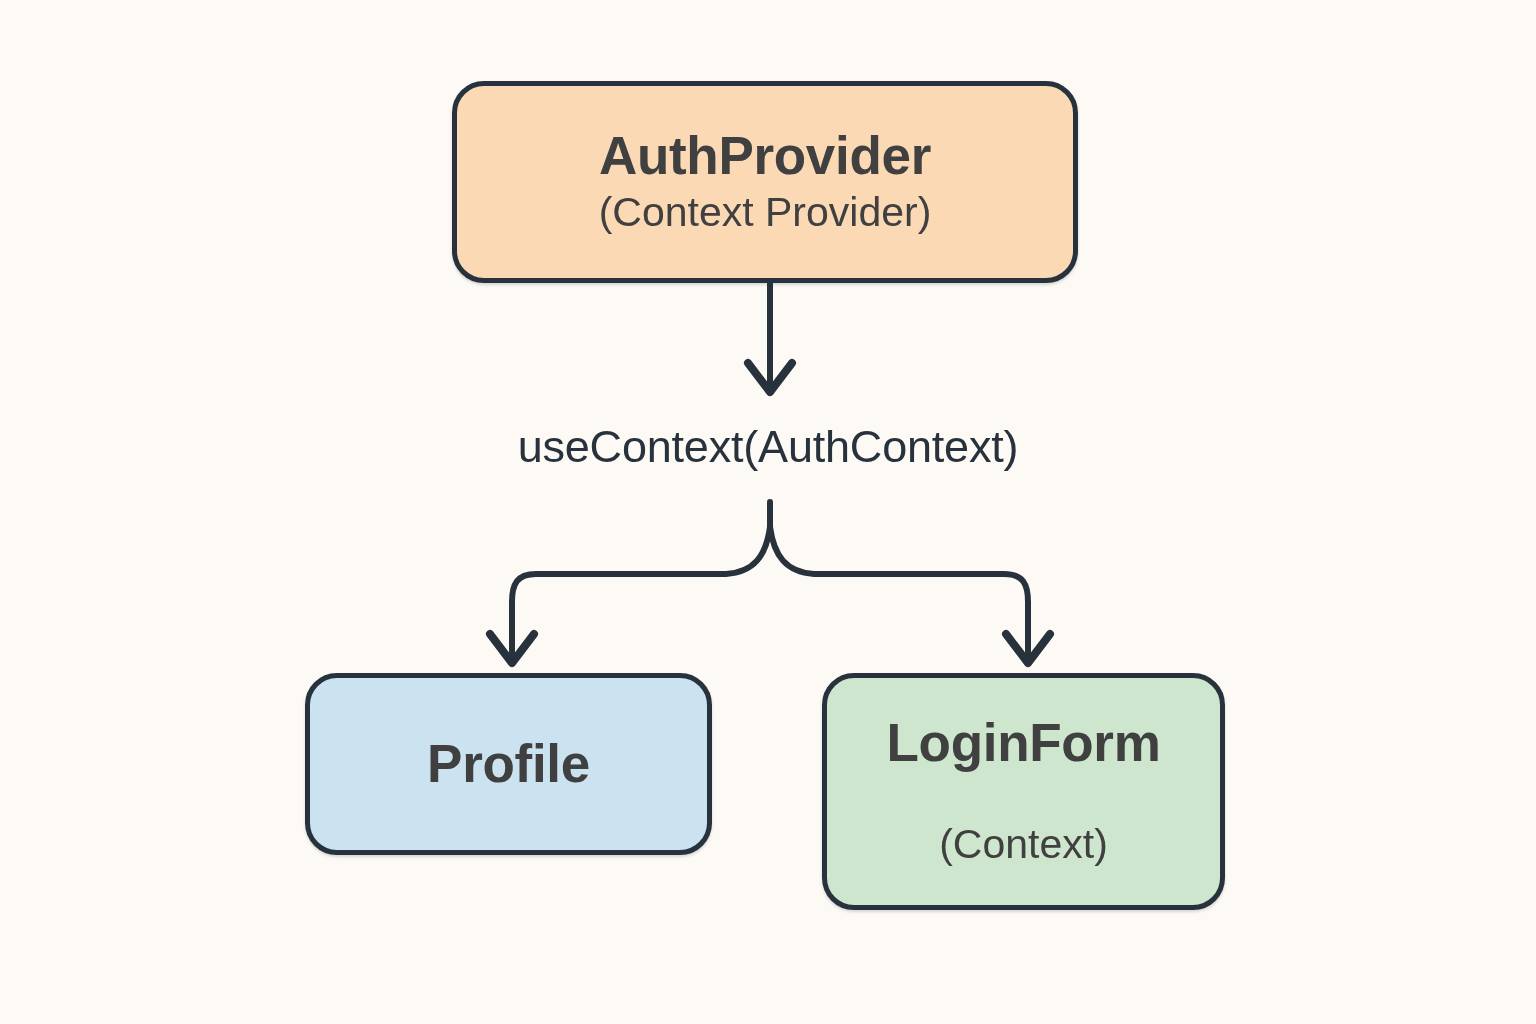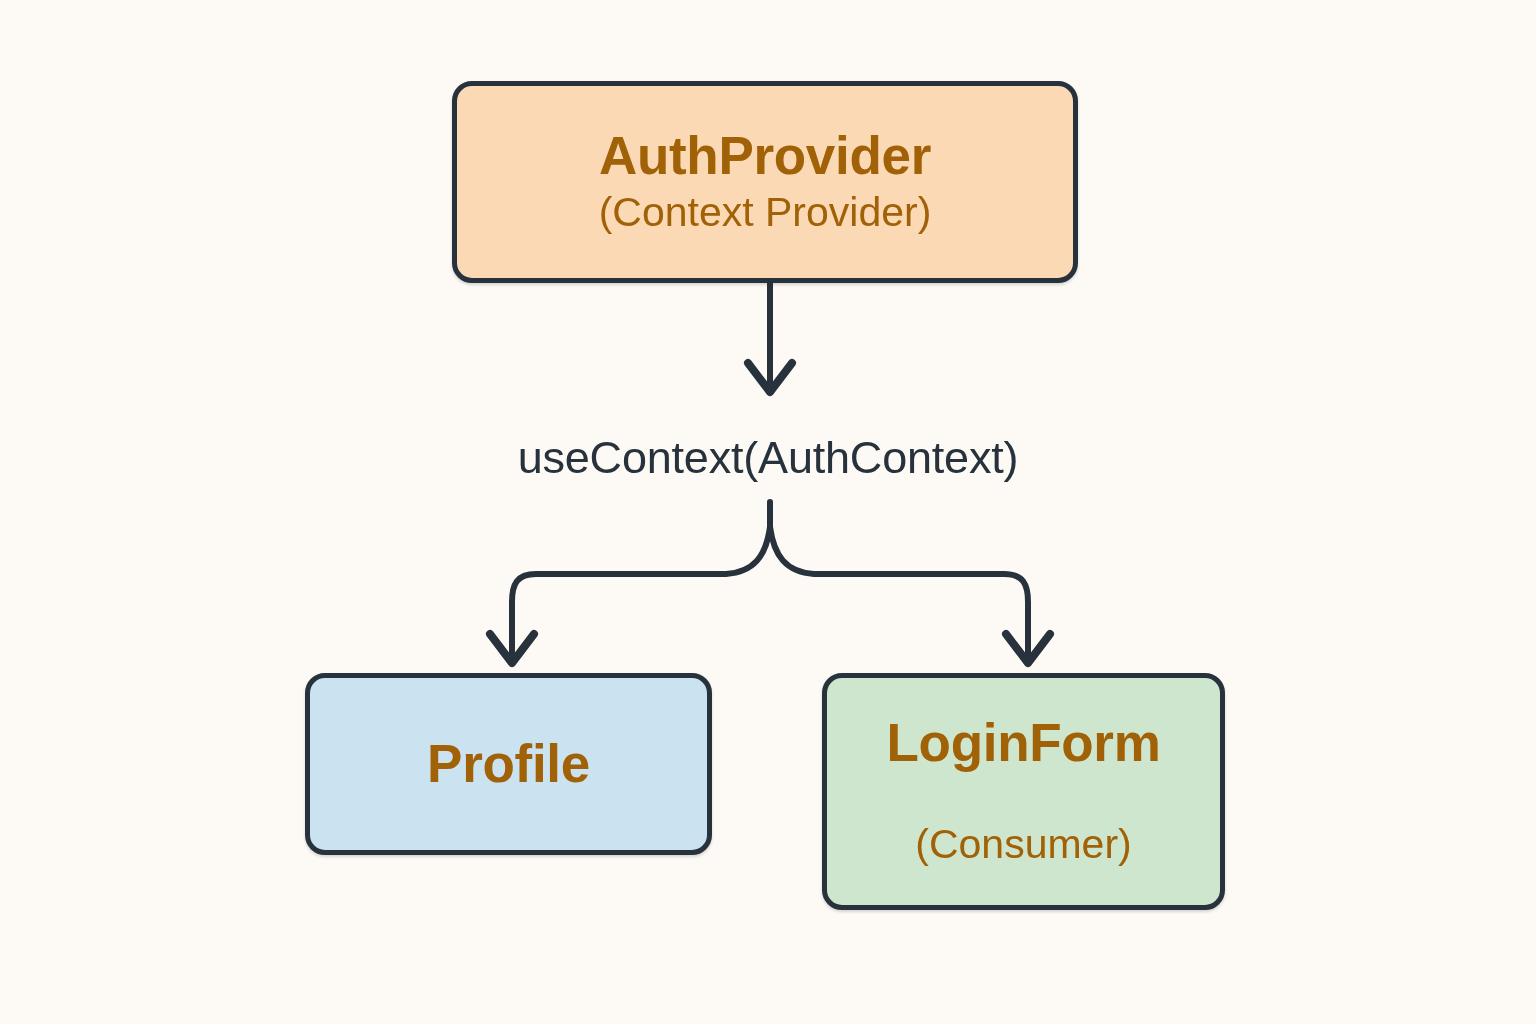--- a/index.html
+++ b/index.html
@@ -32,27 +32,27 @@
     z-index: 1;
     pointer-events: none;
   }
 
   
   .node {
     position: absolute;
     z-index: 2;
     box-sizing: border-box;
     border: 5px solid #27323c;
-    border-radius: 20px;
+    border-radius: 32px;
     display: flex;
     flex-direction: column;
     align-items: center;
     justify-content: center;
     text-align: center;
-    color: #a16207;
+    color: #404040;
     box-shadow: 0 2px 3px rgba(39,50,60,0.18);
   }
 
   .node-title {
     font-size: 53px;
     font-weight: 700;
     line-height: 1.04;
     letter-spacing: -0.3px;
     white-space: nowrap;
   }
@@ -97,21 +97,20 @@
     z-index: 2;
     left: 0;
     top: 421px;
     width: 1536px;
     text-align: center;
     font-size: 45px;
     font-weight: 400;
     color: #27323c;
     letter-spacing: -0.2px;
     white-space: nowrap;
-    margin-top: 11px;
   }
 </style>
 </head>
 <body>
 
 <div id="diagram-canvas">
 
   <svg id="connector-layer" viewBox="0 0 1536 1024">
 
     <g>
@@ -144,16 +143,16 @@
   </div>
 
   <div id="edge-label-use-context">useContext(AuthContext)</div>
 
   <div class="node" id="node-profile">
     <div class="node-title">Profile</div>
   </div>
 
   <div class="node" id="node-login-form">
     <div class="node-title">LoginForm</div>
-    <div class="node-subtitle">(Consumer)</div>
+    <div class="node-subtitle">(Context)</div>
   </div>
 
 </div>
 
 </body></html>

